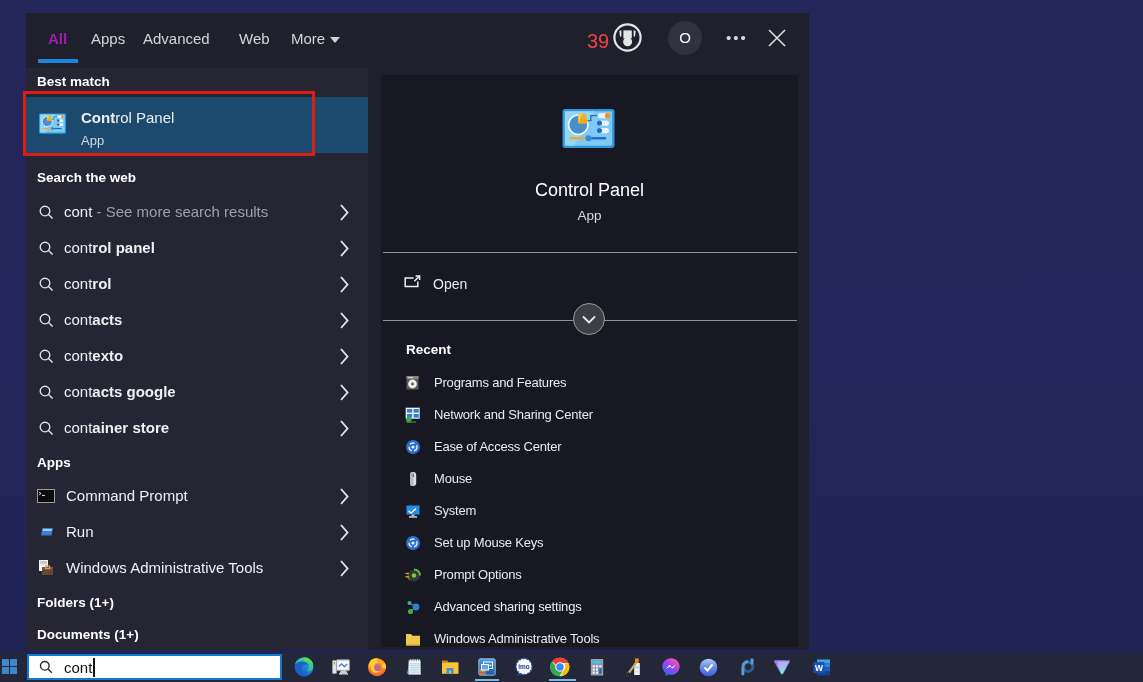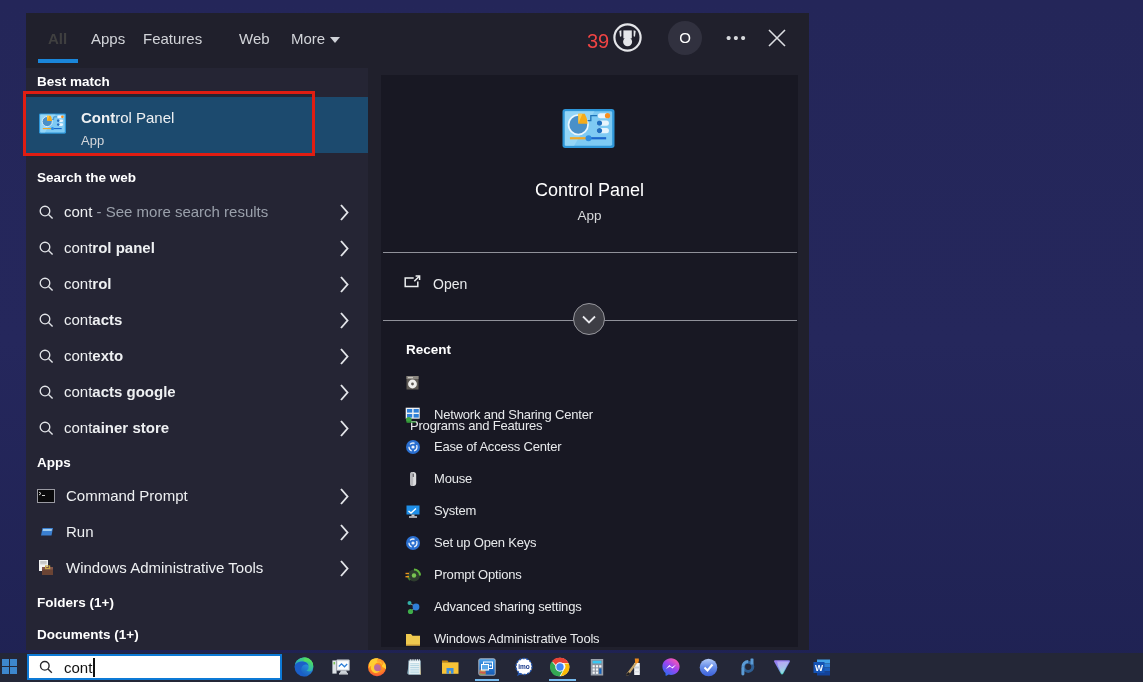--- a/index.html
+++ b/index.html
@@ -7,42 +7,42 @@
   body {
     font-family:"Liberation Sans", sans-serif;
     position:relative;
     background: linear-gradient(180deg, #242659 0%, #25275c 50%, #1f2253 100%);
   }
   .abs { position:absolute; }
   .panel { left:26px; top:13px; width:783px; height:637px; background:#20202c; }
   .leftcol { left:26px; top:68px; width:342px; height:582px; background:#252534; }
   .rightpanel { left:381px; top:75px; width:417px; height:572px; background:#181823; }
   .tab { top:30px; font-size:15px; color:#d2d4d9; white-space:nowrap; }
-  .tab.sel { color:#404040; font-weight:bold; }
+  .tab.sel { color:#a21caf; font-weight:bold; }
   .underline { left:38px; top:59px; width:40px; height:4px; background:#1a86da; }
   .hdr { font-weight:bold; color:#fff; font-size:13.5px; white-space:nowrap; }
   .bluerow { left:26px; top:97px; width:342px; height:56px; background:#1c4a6e; }
   .redrect { left:23px; top:91px; width:292px; height:65px; border:3px solid #e01d12; }
   .itext { font-size:15px; color:#eef0f2; white-space:nowrap; }
   .gray { color:#9aa0ab; }
   .rowtext { font-size:13px; letter-spacing:-0.2px; color:#e8eaec; white-space:nowrap; }
   .divider { left:383px; width:414px; height:1px; background:#90919a; }
   .taskbar { left:0; top:653px; width:1143px; height:29px; background:#242737; }
   .sbox { left:27px; top:654px; width:255px; height:26px; background:#fff; border:2px solid #0d7ad6; }
   .ul2 { top:679px; width:24px; height:2px; background:#76b9ed; }
 </style>
 </head>
 <body>
   <div class="abs panel"></div>
   <div class="abs leftcol"></div>
   <div class="abs rightpanel"></div>
 
   <div class="abs tab sel" style="left:48px;">All</div>
   <div class="abs tab" style="left:91px;">Apps</div>
-  <div class="abs tab" style="left:143px;">Features</div>
+  <div class="abs tab" style="left:143px;">Advanced</div>
   <div class="abs tab" style="left:239px;">Web</div>
   <div class="abs tab" style="left:291px;">More</div>
   <div class="abs" style="left:330px;top:37px;width:0;height:0;border-left:5.5px solid transparent;border-right:5.5px solid transparent;border-top:6.5px solid #cfd2d8;"></div>
   <div class="abs underline"></div>
 
   <div class="abs" style="left:587px;top:30px;font-size:20px;color:#ef4444;">39</div>
   <svg class="abs" style="left:613px;top:23px;" width="29" height="29" viewBox="0 0 29 29">
     <circle cx="14.5" cy="14.5" r="13.1" fill="none" stroke="#e4e5e9" stroke-width="2.2"></circle>
     <rect x="10.4" y="7.4" width="8.4" height="7.9" fill="#e4e5e9"></rect>
     <path d="M6.3 7.9 L8.4 7.3 L8.4 13.3 L7 13.7 Z" fill="#e4e5e9"></path>
@@ -204,21 +204,21 @@
     <path d="M10 13.5 L16 19.5 L22 13.5" fill="none" stroke="#e8e8ec" stroke-width="1.8"></path>
   </svg>
   <div class="abs hdr" style="left:406px;top:342px;">Recent</div>
   <svg class="abs" style="left:405px;top:375px;" width="16" height="16" viewBox="0 0 16 16">
     <rect x="1.5" y="1" width="12" height="13.5" fill="#5e5a55"></rect>
     <rect x="1.5" y="1" width="12" height="3" fill="#8a867f"></rect>
     <rect x="3" y="2" width="5" height="1.2" fill="#c9c6c0"></rect>
     <circle cx="7.5" cy="9" r="4.4" fill="#f0efed"></circle>
     <circle cx="7.5" cy="9" r="1.4" fill="#5e5a55"></circle>
   </svg>
-  <div class="abs rowtext" style="left:410px;top:375px;margin-top:43px;">Programs and Features</div>
+  <div class="abs rowtext" style="left:434px;top:375px;">Programs and Features</div>
   <svg class="abs" style="left:405px;top:407px;" width="16" height="16" viewBox="0 0 16 16">
     <rect x="0.7" y="0.7" width="14" height="11" fill="#f0f2f4"></rect>
     <rect x="2" y="2" width="5.2" height="3.6" fill="#2e7fd6"></rect>
     <rect x="8.6" y="2" width="5.2" height="3.6" fill="#2e7fd6"></rect>
     <rect x="2" y="7" width="5.2" height="3.6" fill="#2e7fd6"></rect>
     <rect x="8.6" y="7" width="5.2" height="3.6" fill="#2e7fd6"></rect>
     <circle cx="3.8" cy="12.8" r="2.8" fill="#3da441"></circle>
     <rect x="1.5" y="14.4" width="9.5" height="1.3" fill="#2f8f35"></rect>
   </svg>
   <div class="abs rowtext" style="left:434px;top:407px;">Network and Sharing Center</div>
@@ -239,21 +239,21 @@
     <path d="M3.5 8 l2.5 2 l5 -4.5" stroke="#fff" stroke-width="1.4" fill="none"></path>
     <rect x="6.5" y="11.5" width="3" height="1.8" fill="#c4c6ca"></rect>
     <rect x="4" y="13.3" width="8" height="1.4" fill="#dcdee2"></rect>
   </svg>
   <div class="abs rowtext" style="left:434px;top:503px;">System</div>
   <svg class="abs" style="left:405px;top:535px;" width="16" height="16" viewBox="0 0 16 16">
     <circle cx="8" cy="8" r="7" fill="#2a6fd0"></circle>
     <circle cx="8" cy="8" r="4" fill="none" stroke="#e8f0fa" stroke-width="1.3" stroke-dasharray="5 2.5"></circle>
     <circle cx="8" cy="8" r="1.6" fill="#e8f0fa"></circle>
   </svg>
-  <div class="abs rowtext" style="left:434px;top:535px;">Set up Open Keys</div>
+  <div class="abs rowtext" style="left:434px;top:535px;">Set up Mouse Keys</div>
   <svg class="abs" style="left:405px;top:567px;" width="16" height="16" viewBox="0 0 16 16">
     <circle cx="9" cy="8.5" r="6" fill="#2e3c2e"></circle>
     <path d="M9 2.5 A6 6 0 0 1 15 8.5" stroke="#62b83e" stroke-width="2" fill="none"></path>
     <path d="M5 13 A6 6 0 0 1 3 8.5" stroke="#3f7a30" stroke-width="2" fill="none"></path>
     <rect x="0.5" y="5.8" width="3.5" height="1.4" fill="#e8951c"></rect>
     <rect x="0.5" y="9" width="3.5" height="1.4" fill="#e8951c"></rect>
     <circle cx="9" cy="8.5" r="2.2" fill="#7ac653"></circle>
   </svg>
   <div class="abs rowtext" style="left:434px;top:567px;">Prompt Options</div>
   <svg class="abs" style="left:405px;top:599px;" width="16" height="16" viewBox="0 0 16 16">

